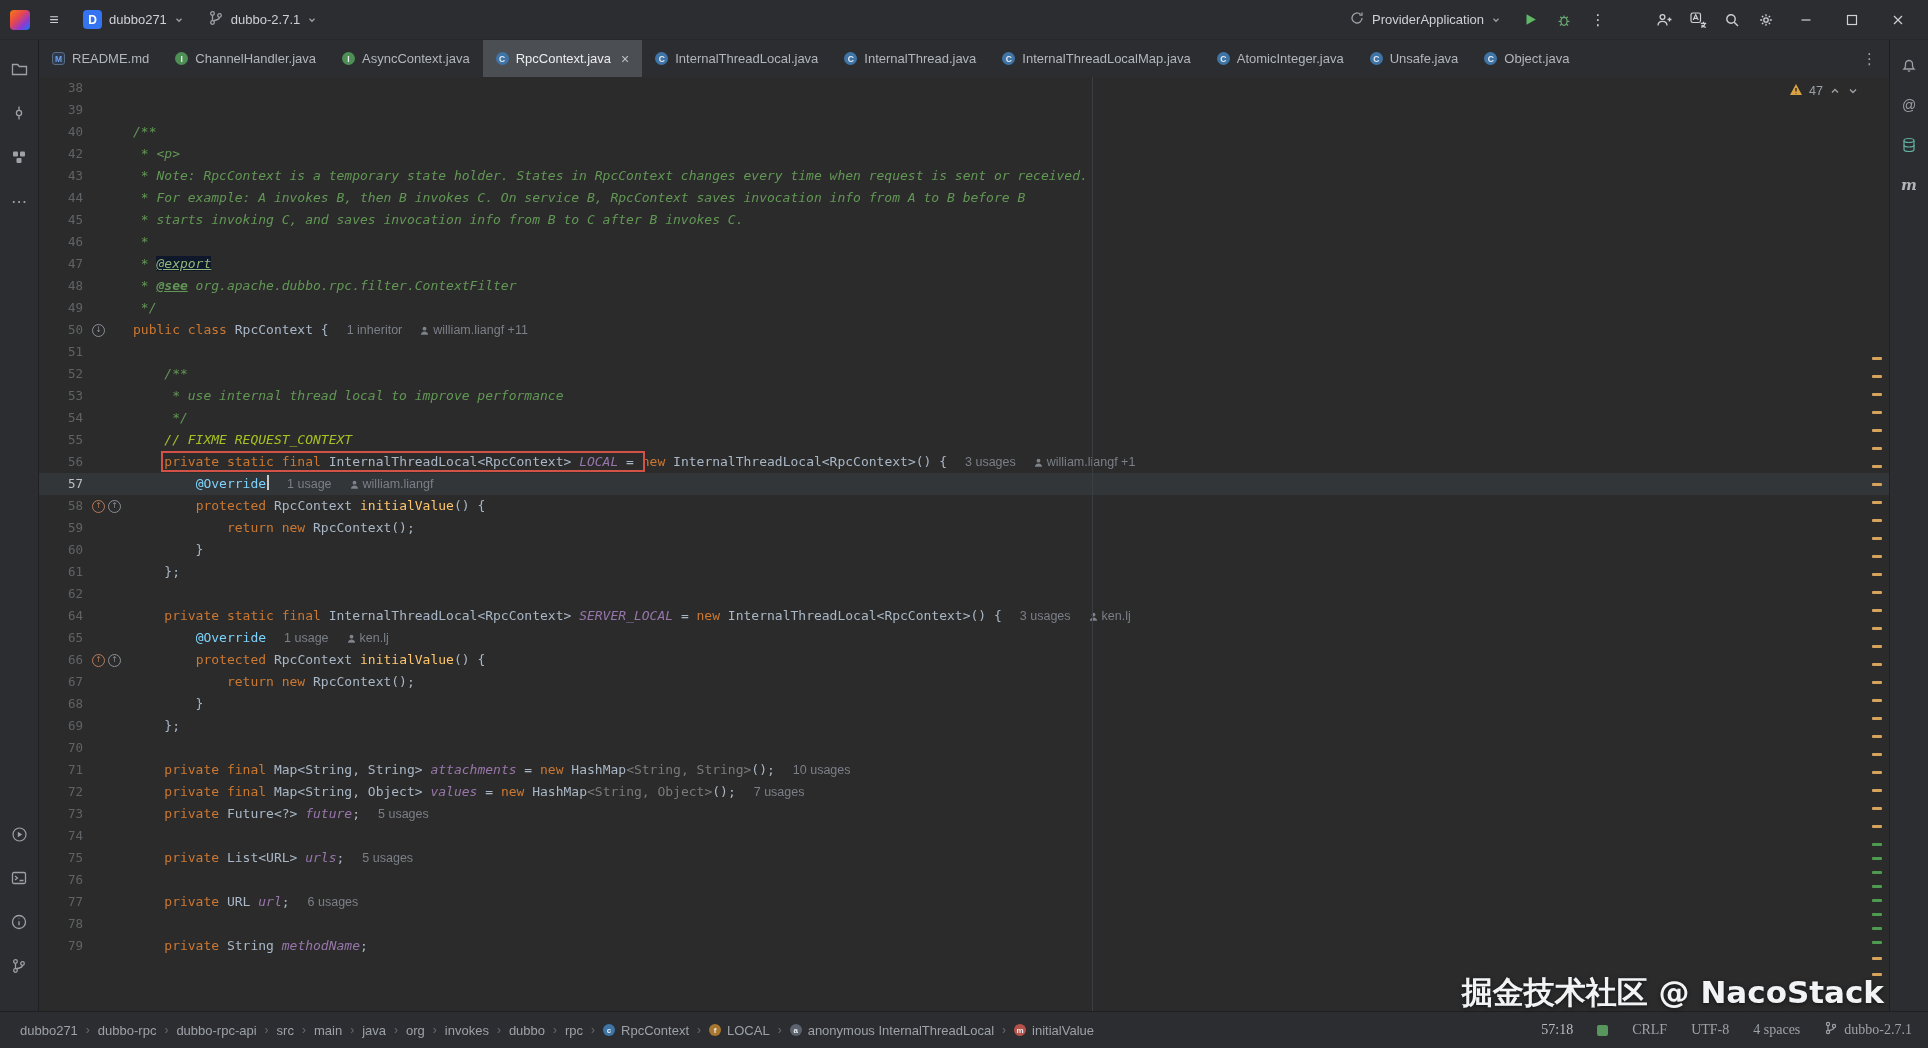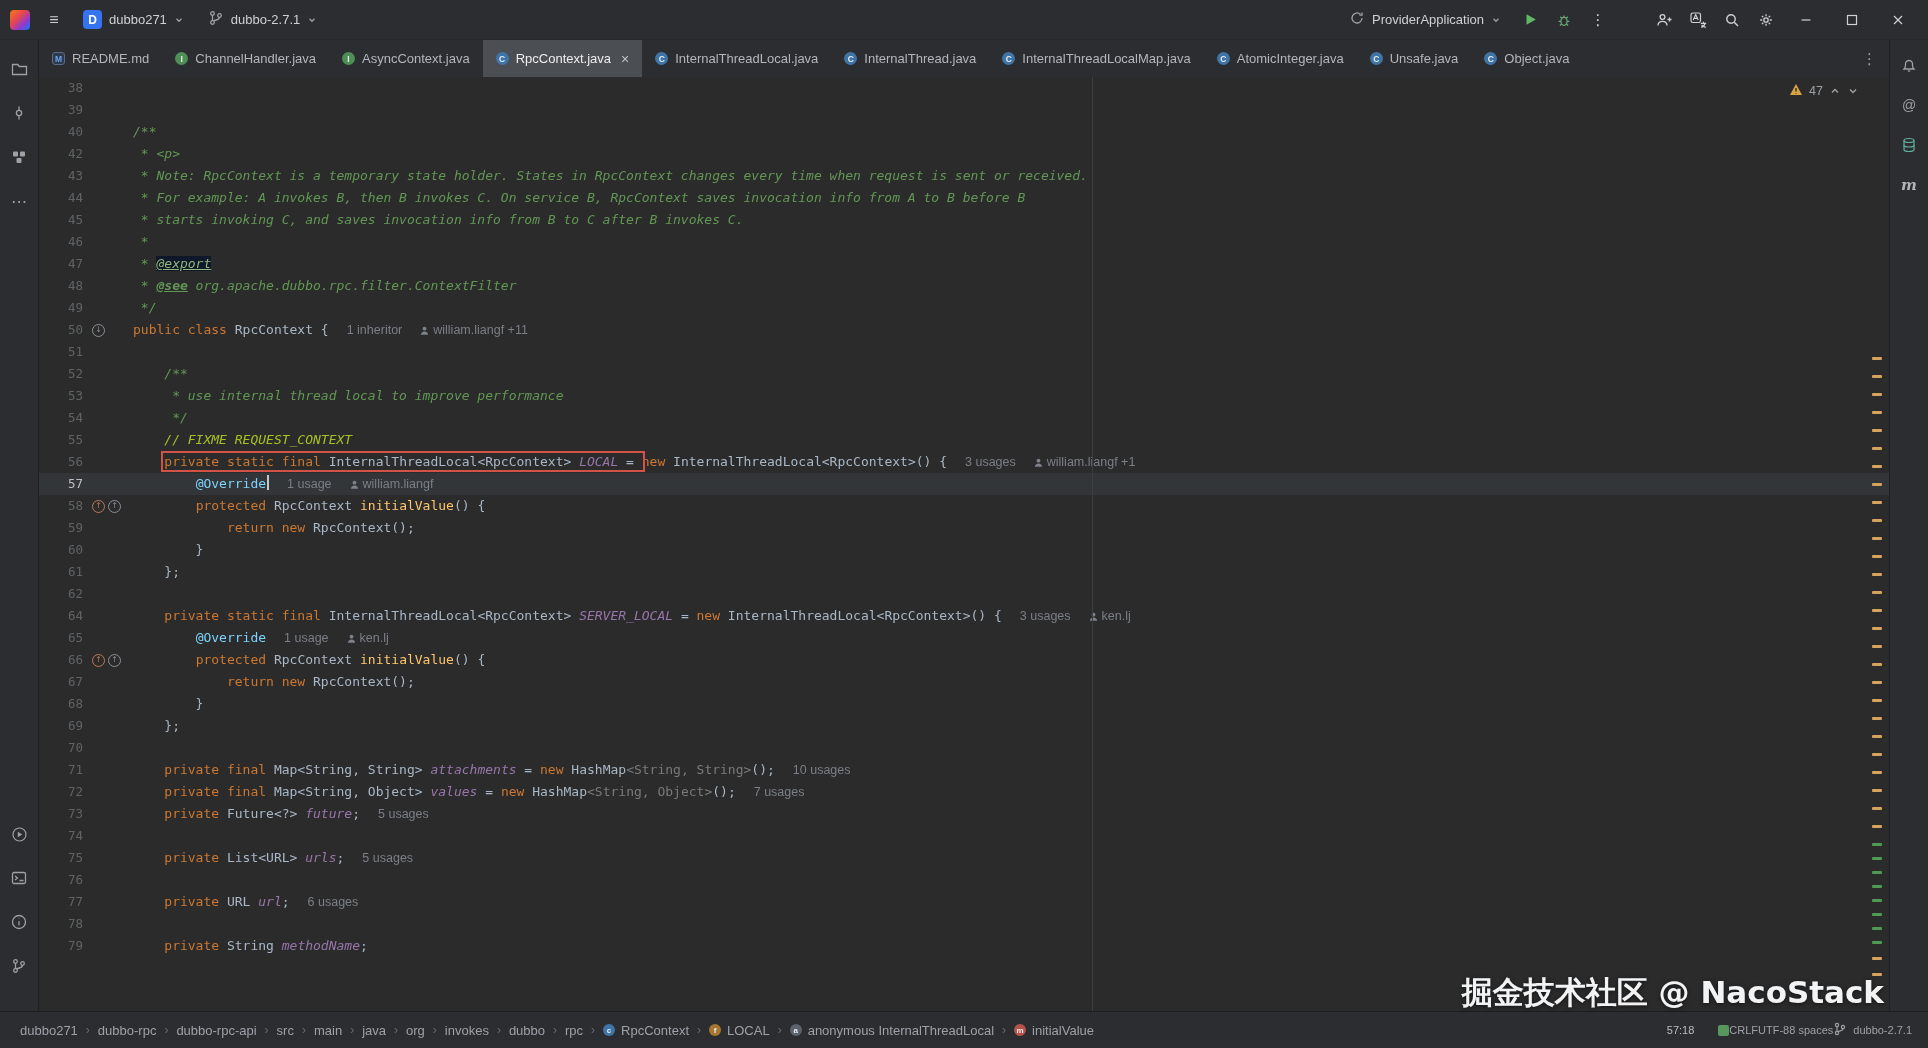--- a/index.html
+++ b/index.html
@@ -97,21 +97,21 @@
   .crumbs { display:flex; align-items:center; overflow:hidden; white-space:nowrap; }
   .crumb { display:inline-flex; align-items:center; gap:6px; color:#9da1a8; font-size:13px; }
   .sep { color:#666a71; margin:0 8px; font-size:12px; }
   .bi { width:12px; height:12px; border-radius:50%; font-size:8px; font-weight:bold; color:#ebedef;
     display:inline-flex; align-items:center; justify-content:center; }
   .bi.class { background:#3f74a6; }
   .bi.field { background:#a8762e; }
   .bi.anon { background:#5b636e; }
   .bi.method { background:#b5524a; }
   .sright { display:flex; align-items:center; flex:0 0 auto; }
-  .sitem { color:#9da1a8; font-size:11px; display:inline-flex; align-items:center; gap:6px; }
+  .sitem { color:#9da1a8; font-size:14px; margin-left:24px; display:inline-flex; align-items:center; gap:6px;font-family:Liberation Serif, serif; }
   .sitem.pos { color:#b8bcc2; }
   .sq { width:11px; height:11px; border-radius:2px; background:#57965c; margin-left:24px; }
 
   .watermark { position:absolute; top:972px; right:44px; font-size:31px; font-weight:700; color:#f2f3f5;
     text-shadow:0 1px 4px rgba(0,0,0,.55); font-family:"DejaVu Sans",sans-serif; z-index:20; }
 </style>
 </head>
 <body>
 
 <div class="app">
@@ -500,21 +500,21 @@
         <span class="crumb">
           <span class="bi method">m</span>
           <span>initialValue</span>
         </span>
       </div>
     <div class="sright">
       <span class="sitem pos">57:18</span>
       <span class="sq"></span>
       <span class="sitem">CRLF</span>
       <span class="sitem">UTF-8</span>
-      <span class="sitem">8 spaces</span>
+      <span class="sitem">4 spaces</span>
       <span class="sitem">
         <span><svg width="14" height="14" fill="none" stroke="#9da1a8" stroke-width="1.2">
               <circle cx="4" cy="3" r="1.6"></circle>
               <circle cx="4" cy="11" r="1.6"></circle>
               <circle cx="10" cy="5" r="1.6"></circle>
               <path d="M4 4.6v4.8M10 6.6c0 2.6-3.4 2.2-5 3"></path>
             </svg></span>
         <span>dubbo-2.7.1</span>
       </span>
     </div>

